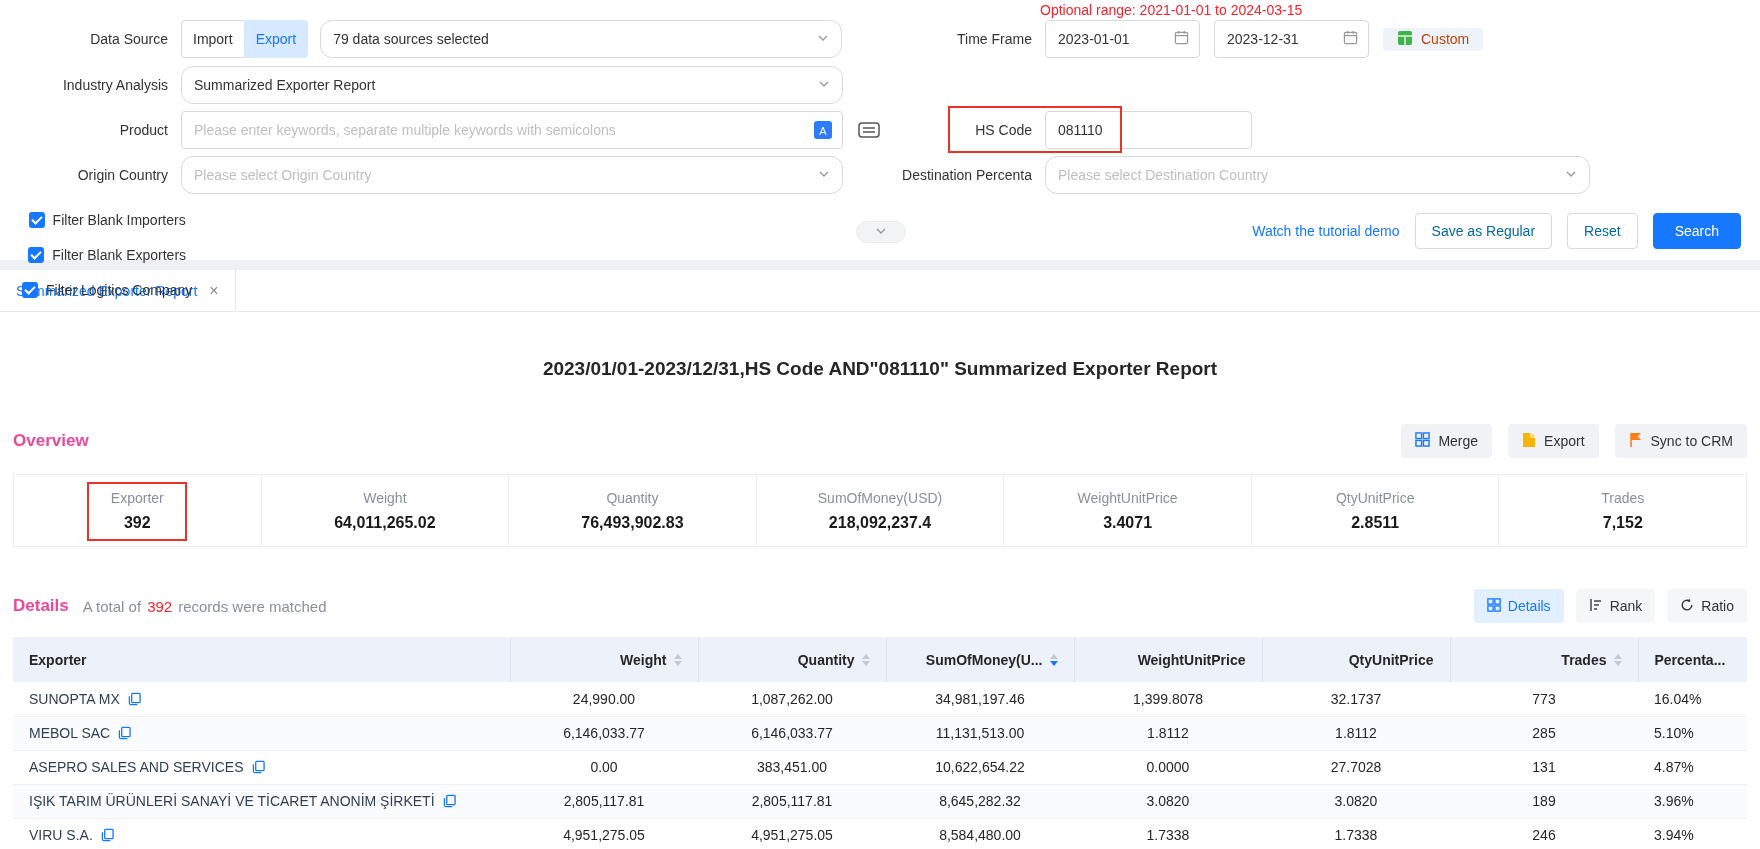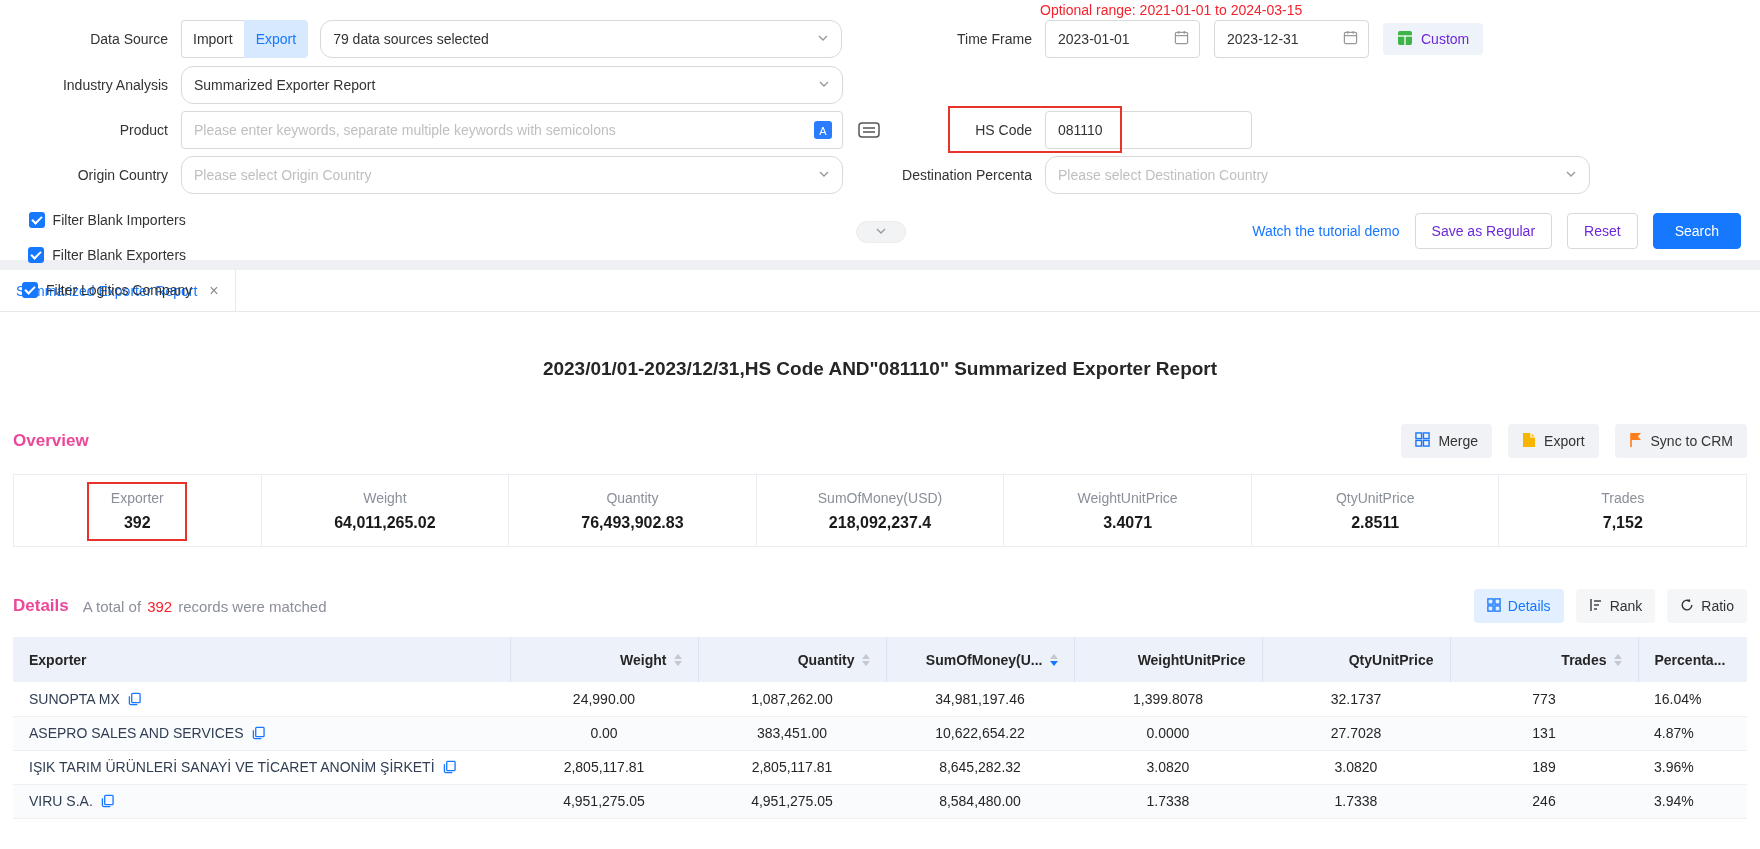--- a/index.html
+++ b/index.html
@@ -33,37 +33,37 @@
   .text-input { width:100%; height:38px; border:1px solid #d9d9d9; border-radius:4px; padding:0 44px 0 12px; color:#333; }
   .translate-badge { position:absolute; right:10px; top:9px; width:20px; height:20px; display:flex; align-items:center; justify-content:center; cursor:pointer; }
   .icon-btn { width:32px; height:32px; margin-left:10px; border:none; background:none; display:flex; align-items:center; justify-content:center; }
 
   .rcluster { position:absolute; left:850px; display:flex; align-items:center; height:38px; }
   .rlabel { width:195px; padding-right:13px; text-align:right; flex:none; }
   .date-input { width:155px; height:38px; border:1px solid #d9d9d9; border-radius:4px;
                 display:flex; align-items:center; padding:0 10px 0 12px; background:#fff; }
   .date-input input { border:none; width:100%; color:#333; padding:0; }
   .gap14 { margin-left:14px; }
-  .custom-btn { height:32px; margin-left:14px; padding:0 14px; border:none; border-radius:4px;
-                background:#eef3f9; color:#6d28d9; display:flex; align-items:center; gap:8px; }
+  .custom-btn { height:23px; margin-left:14px; padding:0 14px; border:none; border-radius:4px;
+                background:#eef3f9; color:#c2410c; display:flex; align-items:center; gap:8px; }
 
   .optional-range { position:absolute; left:1040px; top:2px; color:var(--alert,#f5222d); font-size:14px; }
 
   .checkbox-row { position:absolute; left:22px; top:212px; height:38px; display:flex; align-items:center; gap:19px;flex-direction:column; }
   .cb-item { display:flex; align-items:center; gap:8px; cursor:pointer; }
   .cb-box { width:16px; height:16px; border-radius:3px; background:var(--primary,#1677ff); position:relative; flex:none; }
   .cb-box::after { content:""; position:absolute; left:5px; top:2px; width:4px; height:8px;
                    border:solid #fff; border-width:0 2px 2px 0; transform:rotate(45deg); }
 
   .expand-pill { position:absolute; left:856px; top:221px; width:50px; height:22px; border-radius:11px;
                  background:#f2f3f5; border:1px solid #ececec; display:flex; align-items:center; justify-content:center; cursor:pointer; }
 
   .filter-actions { position:absolute; right:19px; top:213px; height:36px; display:flex; align-items:center; gap:15px; }
   .link { color:var(--primary,#1677ff); cursor:pointer; white-space:nowrap; }
-  .btn { height:36px; border:1px solid #d9d9d9; border-radius:4px; background:#fff; padding:0 16px; color:#6d28d9; white-space:nowrap; }
+  .btn { height:36px; border:1px solid #d9d9d9; border-radius:4px; background:#fff; padding:0 16px; color:#0369a1; white-space:nowrap; }
   .btn-primary { background:var(--primary,#1677ff); border-color:var(--primary,#1677ff); color:#fff; padding:0 21px; }
 
   .hs-annotation { position:absolute; left:948px; top:106px; width:174px; height:47px;
                    border:2px solid var(--annotation,#e8322c); pointer-events:none; z-index:5; }
 
   
   .tab-strip { height:10px; background:#eef0f3; }
   .tab-bar { height:42px; background:#fff; border-bottom:1px solid #e8e8e8; display:flex; }
   .tab { min-width:235px; padding:0 16px; display:flex; align-items:center; justify-content:center; gap:12px;
          color:var(--primary,#1677ff); border-right:1px solid #e8e8e8; cursor:pointer; white-space:nowrap; }
@@ -448,20 +448,40 @@
           <td>1,087,262.00</td>
           <td>34,981,197.46</td>
           <td>1,399.8078</td>
           <td>32.1737</td>
           <td>773</td>
           <td class="txt">16.04%</td>
         </tr>
         <tr>
           <td class="txt">
               <span class="exp-cell">
+            <span class="exp-name">MEBOL SAC</span>
+            <span class="copy">
+                  <svg width="13" height="14" viewBox="0 0 14 14">
+                    <rect x="4" y="1" width="9" height="10" rx="1" fill="none" stroke="#1677ff" stroke-width="1.4"></rect>
+                    <path d="M10 13H3a1.5 1.5 0 0 1-1.5-1.5V4" fill="none" stroke="#1677ff" stroke-width="1.4"></path>
+                  </svg>
+                </span>
+              </span>
+            </td>
+          <td>6,146,033.77</td>
+          <td>6,146,033.77</td>
+          <td>11,131,513.00</td>
+          <td>1.8112</td>
+          <td>1.8112</td>
+          <td>285</td>
+          <td class="txt">5.10%</td>
+        </tr>
+        <tr>
+          <td class="txt">
+              <span class="exp-cell">
             <span class="exp-name">ASEPRO SALES AND SERVICES</span>
             <span class="copy">
                   <svg width="13" height="14" viewBox="0 0 14 14">
                     <rect x="4" y="1" width="9" height="10" rx="1" fill="none" stroke="#1677ff" stroke-width="1.4"></rect>
                     <path d="M10 13H3a1.5 1.5 0 0 1-1.5-1.5V4" fill="none" stroke="#1677ff" stroke-width="1.4"></path>
                   </svg>
                 </span>
               </span>
             </td>
           <td>0.00</td>

